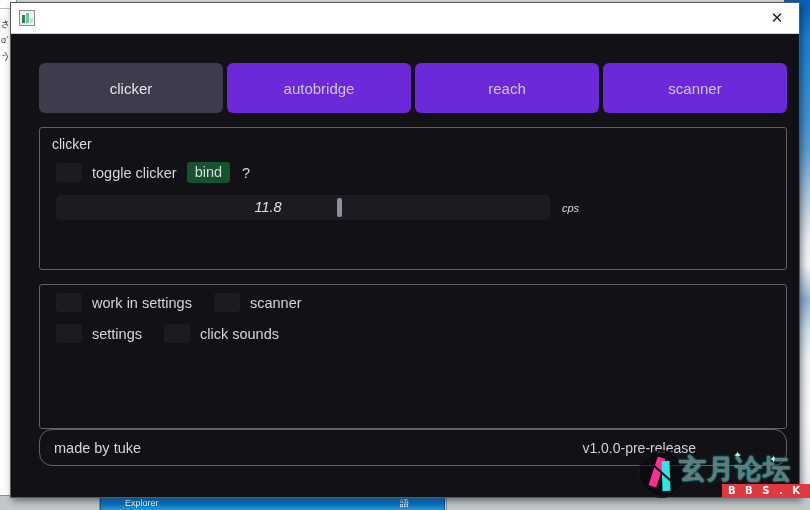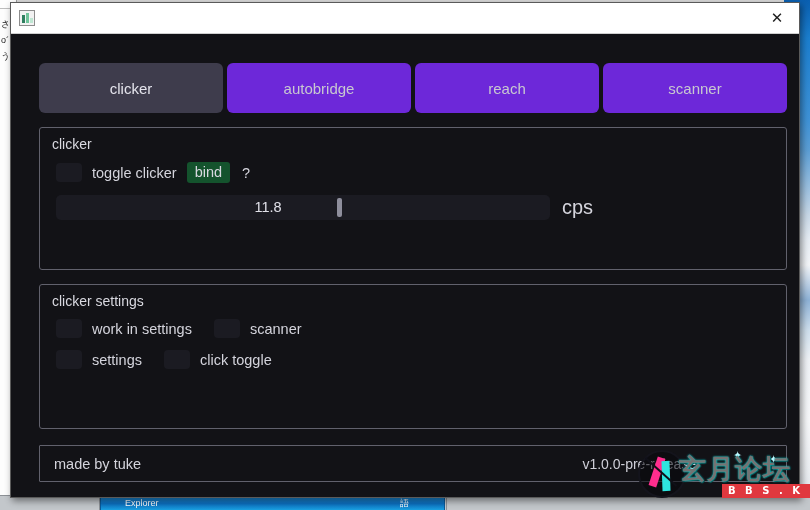--- a/index.html
+++ b/index.html
@@ -247,20 +247,21 @@
     user-select: none;
     margin-left: 2px;
   }
 
   
   .slider-row {
     display: flex;
     align-items: center;
     gap: 12px;
     margin-left: 4px;
+    font-style: italic;
   }
   .slider {
     position: relative;
     width: 494px;
     height: 25px;
     background: #1b1b22;
     border-radius: 5px;
     flex: 0 0 auto;
     cursor: pointer;
   }
@@ -281,29 +282,28 @@
     top: 3px;
     left: 281px;
     width: 5px;
     height: 19px;
     background: #8e8e9c;
     border-radius: 2px;
     cursor: grab;
   }
   .slider-unit {
     color: #d4d4dc;
-    font-size: 20px;
+    font-size: 11px;
     user-select: none;
   }
 
   
   .footer {
     border: 1px solid #61616c;
-    border-radius: 1px;
-    margin-top: 16px;
+    border-radius: 13px;
     height: 37px;
     display: flex;
     align-items: center;
     padding: 0 14px;
     box-sizing: border-box;
     position: relative;
     flex: 0 0 auto;
     overflow: hidden;
   }
   .footer-left {
@@ -460,34 +460,33 @@
         <div class="slider-row">
           <div class="slider">
             <div class="slider-value">11.8</div>
             <div class="slider-handle"></div>
           </div>
           <span class="slider-unit">cps</span>
         </div>
       </div>
 
       <div class="group settings">
-        <div class="group-title">clicker settings</div>
 
         <div class="row">
           <div class="checkbox"></div>
           <span class="cb-label">work in settings</span>
           <div class="checkbox" style="margin-left:12px;"></div>
           <span class="cb-label">scanner</span>
         </div>
 
         <div class="row">
           <div class="checkbox"></div>
           <span class="cb-label">settings</span>
           <div class="checkbox" style="margin-left:12px;"></div>
-          <span class="cb-label">click toggle</span>
+          <span class="cb-label">click sounds</span>
         </div>
       </div>
 
       <div class="footer">
         <span class="footer-left">made by tuke</span>
         <span class="footer-right">v1.0.0-pre-release</span>
       </div>
 
     </div>
   </div>

